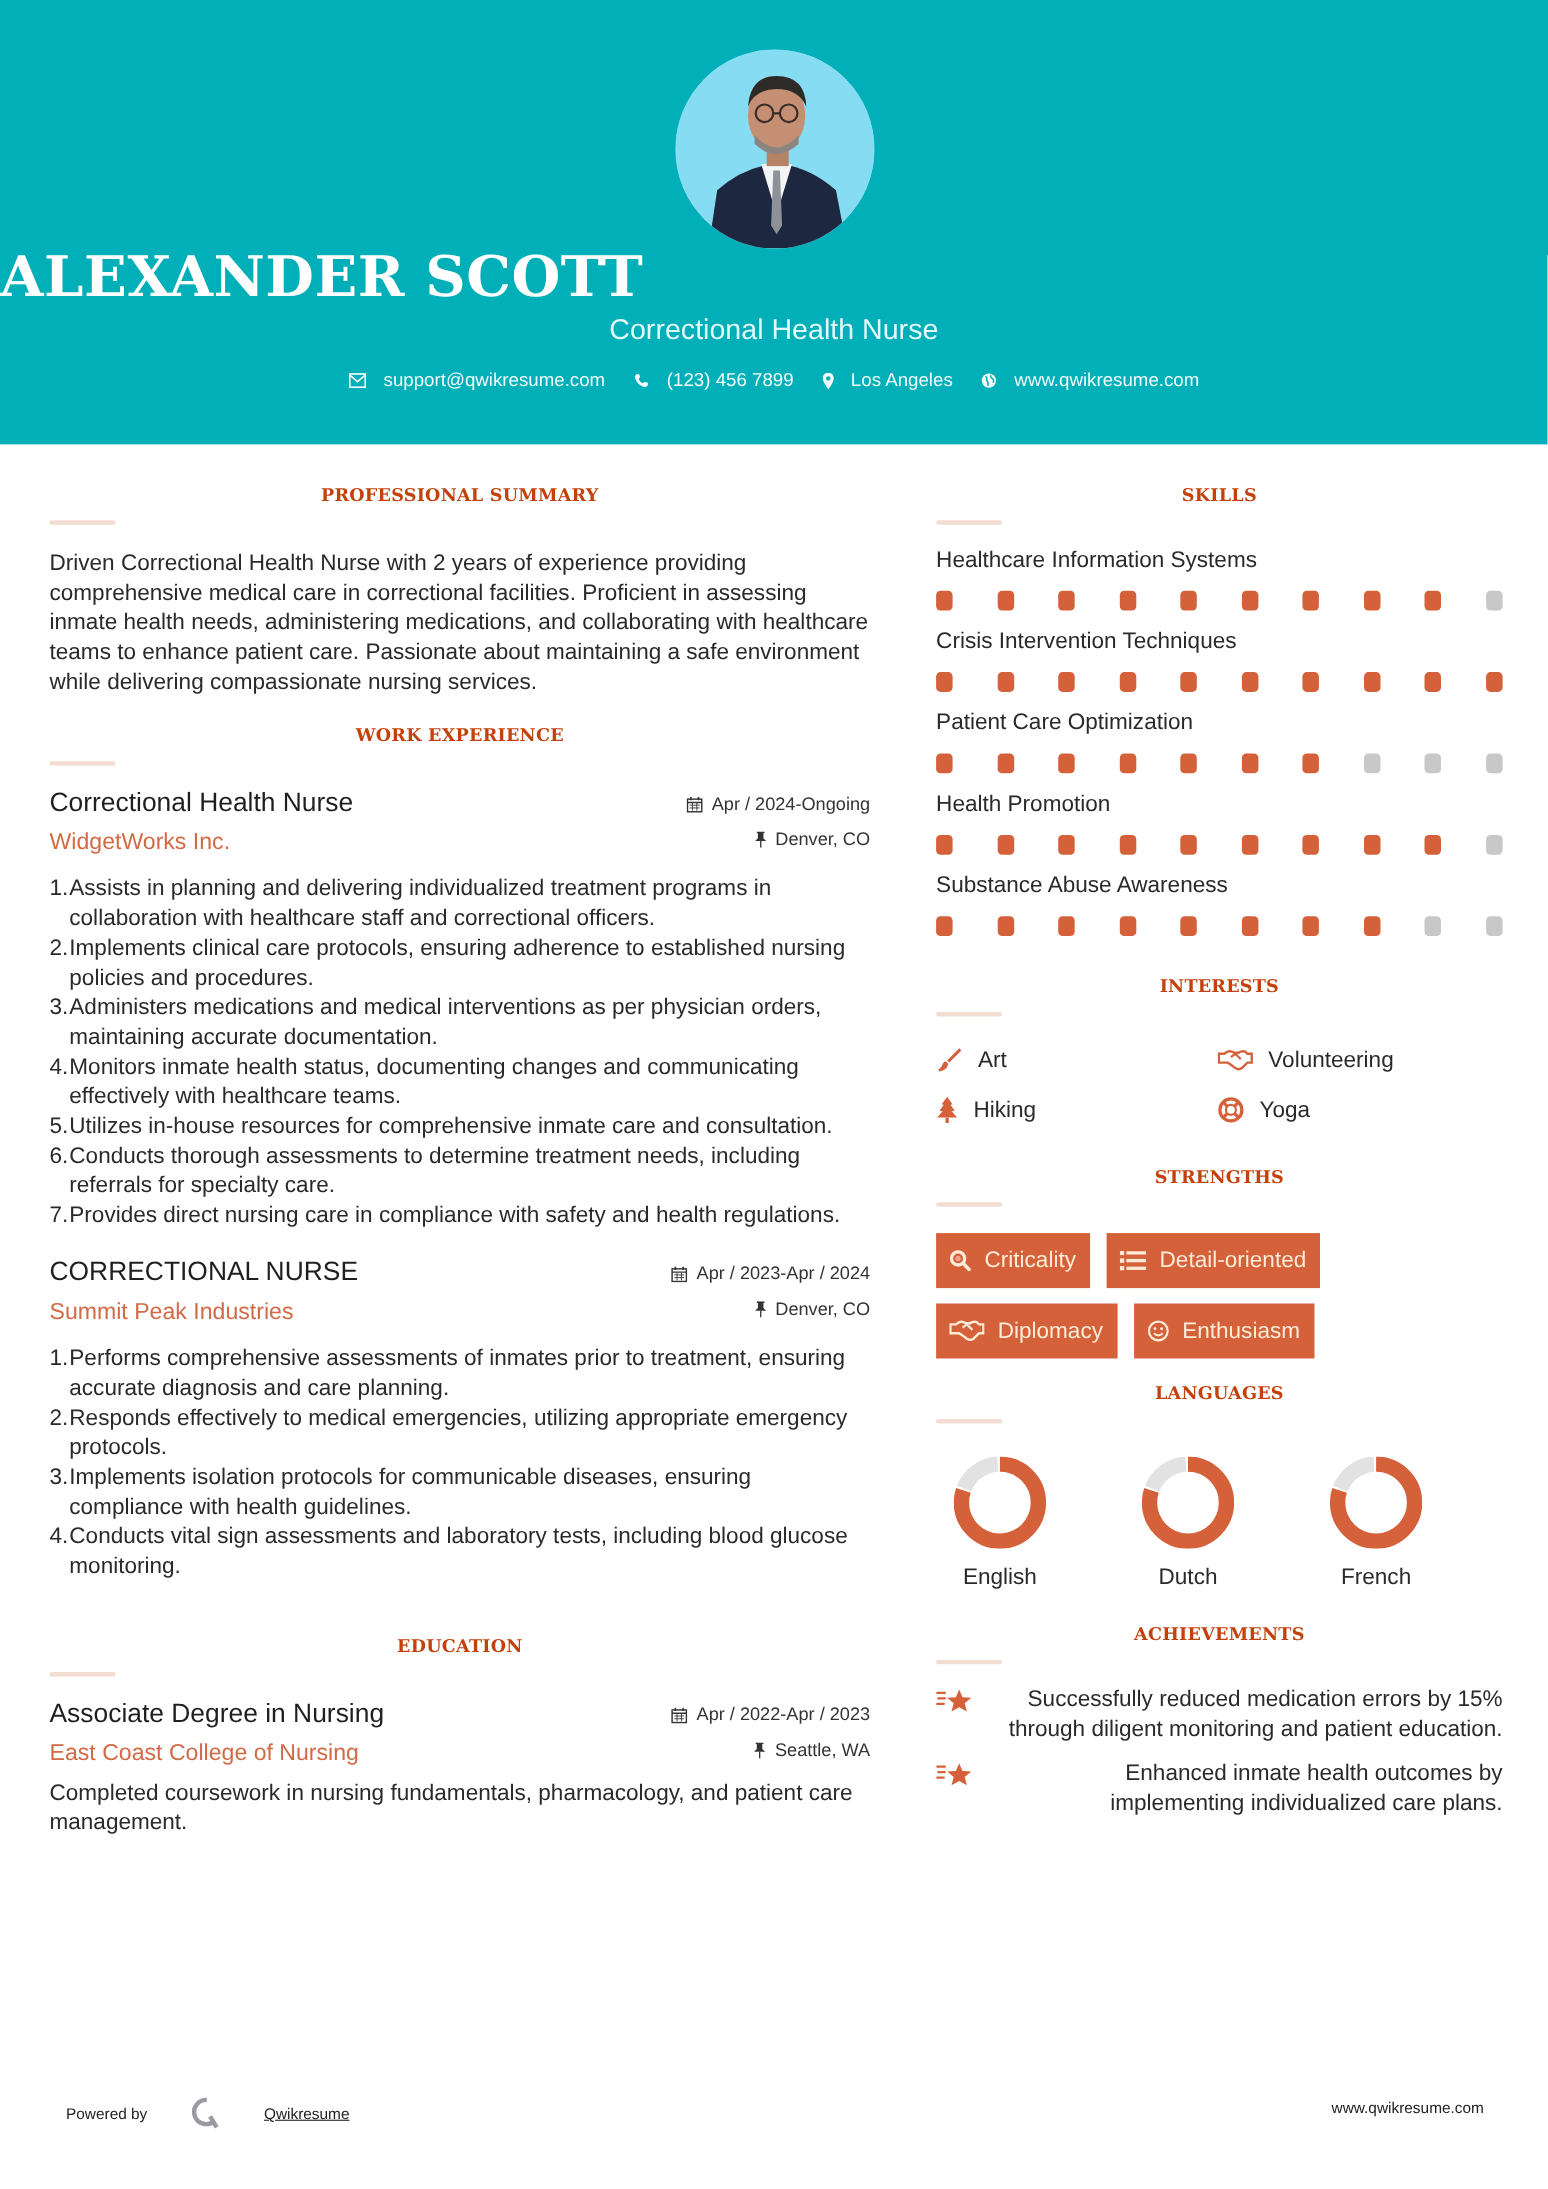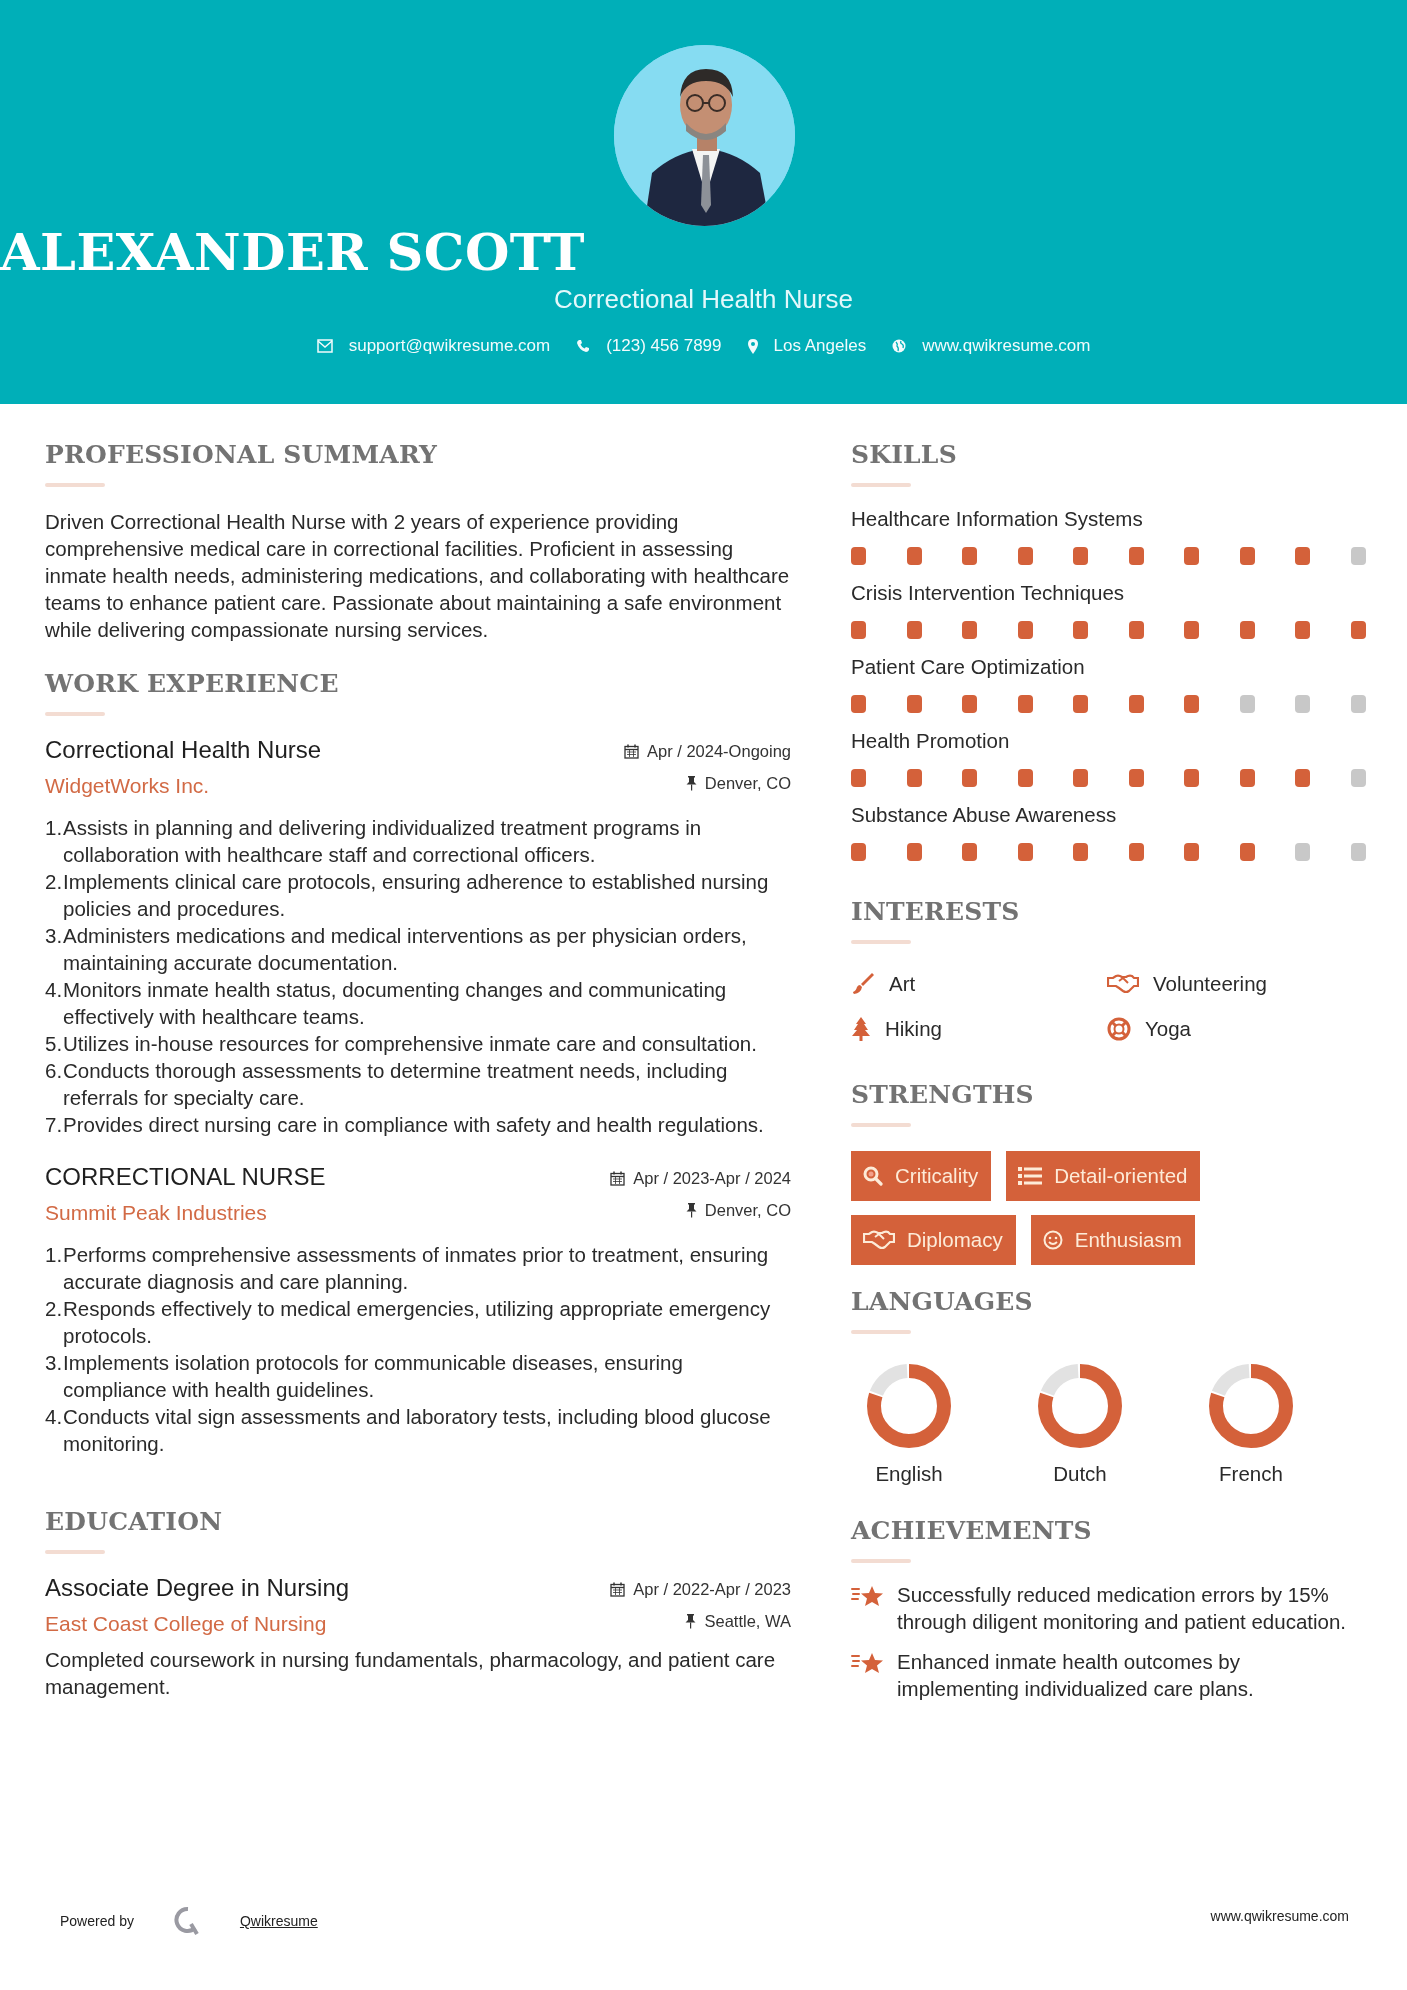--- a/index.html
+++ b/index.html
@@ -11,21 +11,21 @@
   .avatar svg { display: block; }
   .name { position: absolute; left: 0; width: 1407px; top: 222px; text-align: left; color: #fff; font-family: "DejaVu Serif", "Liberation Serif", serif; font-weight: bold; font-size: 51px; letter-spacing: 0.5px; }
   .role { position: absolute; left: 0; width: 1407px; top: 284px; text-align: center; color: #e3f8fb; font-size: 26px; }
   .contact { position: absolute; left: 0; width: 1407px; top: 336px; display: flex; justify-content: center; align-items: center; gap: 0; color: #f2fbfc; font-size: 17px; }
   .contact .ci { display: flex; align-items: center; margin: 0 13px; }
   .contact .ci svg { margin-right: 16px; }
 
   .col-left { position: absolute; left: 45px; top: 440px; width: 746px; }
   .col-right { position: absolute; left: 851px; top: 440px; width: 515px; }
 
-  .sec-title { font-family: "DejaVu Serif", "Liberation Serif", serif; font-weight: bold; font-size: 25px; color: #737373; letter-spacing: 0.2px; }
+  .sec-title { font-family: "DejaVu Serif", "Liberation Serif", serif; font-weight: bold; font-size: 16px; color: #c2410c; letter-spacing: 0.2px; text-align: center; }
   .sec-rule { width: 60px; height: 4px; background: #f3dcd2; margin-top: 14px; border-radius: 2px; }
 
   .para { font-size: 20.5px; line-height: 27px; color: #2a2a2a; }
 
   .job { position: relative; }
   .job-title { font-size: 24px; color: #1f1f1f; }
   .job-company { font-size: 21px; color: #d26a45; margin-top: 10px; }
   .job-date { position: absolute; right: 0; top: 6px; font-size: 16.5px; color: #333; display: flex; align-items: center; }
   .job-loc { position: absolute; right: 0; top: 38px; font-size: 16.5px; color: #333; display: flex; align-items: center; }
   .job-date svg, .job-loc svg { margin-right: 8px; }
@@ -50,21 +50,21 @@
   .pill { display: flex; align-items: center; height: 50px; background: #d4613a; color: #fdebd8; font-size: 20.5px; padding: 0 13px 0 12px; margin-right: 15px; }
   .pill svg { margin-right: 12px; }
 
   .langs { display: flex; margin-top: 30px; }
   .lang { width: 171px; display: flex; flex-direction: column; align-items: flex-start; }
   .lang .donut { margin-left: 16px; }
   .lang-name { margin-top: 14px; font-size: 20.5px; color: #2a2a2a; width: 116px; text-align: center; }
 
   .ach { display: flex; margin-top: 0; }
   .ach svg { flex: 0 0 auto; margin-top: 2px; margin-right: 12px; }
-  .ach-text { font-size: 20.5px; line-height: 27px; color: #2a2a2a; }
+  .ach-text { font-size: 20.5px; line-height: 27px; color: #2a2a2a; text-align: right; }
 
   .footer { position: absolute; left: 0; top: 1900px; width: 1407px; height: 40px; }
   .powered { position: absolute; left: 60px; top: 6px; font-size: 14px; color: #222; display: flex; align-items: center; gap: 24px; }
   .powered svg { margin: 0 14px 0 16px; }
   .powered a { color: #222; text-decoration: underline; }
   .foot-url { position: absolute; right: 58px; top: 8px; font-size: 14px; color: #222; }
 </style>
 </head>
 <body>
 

